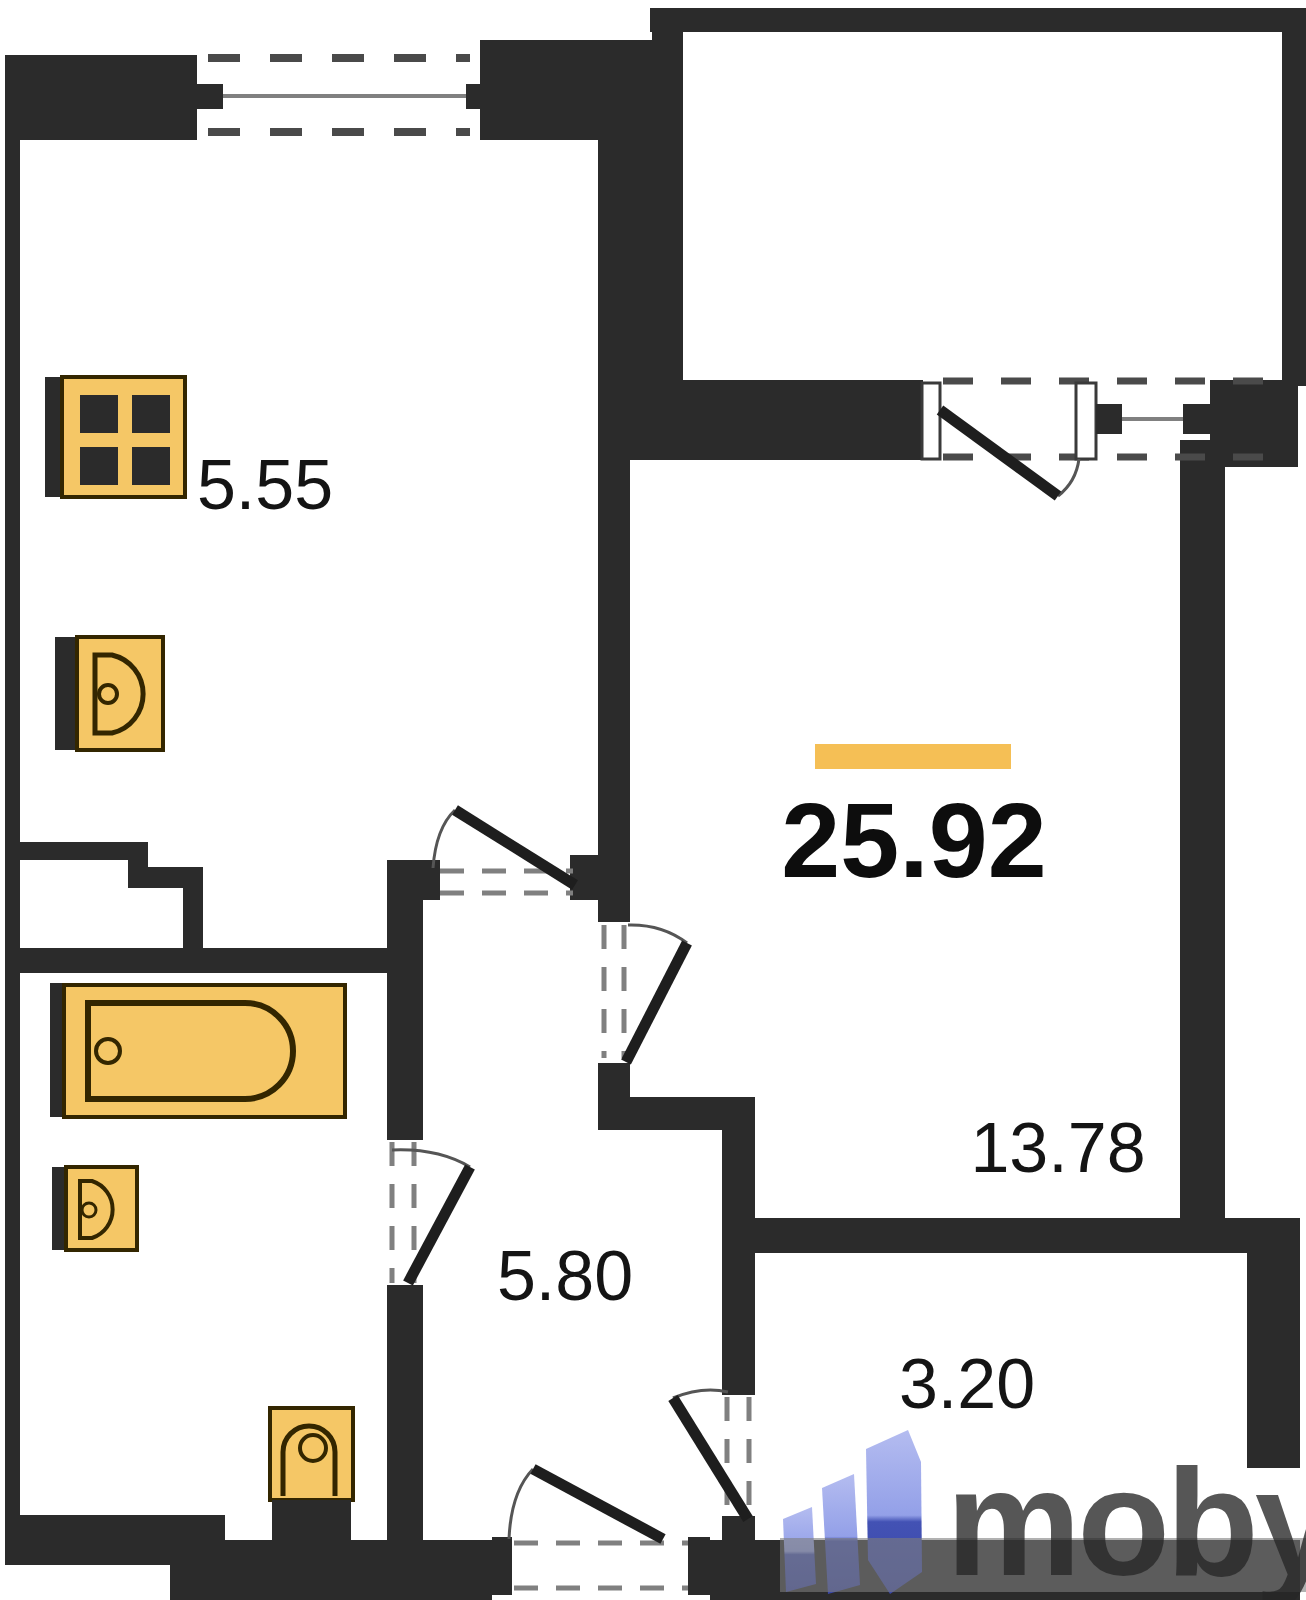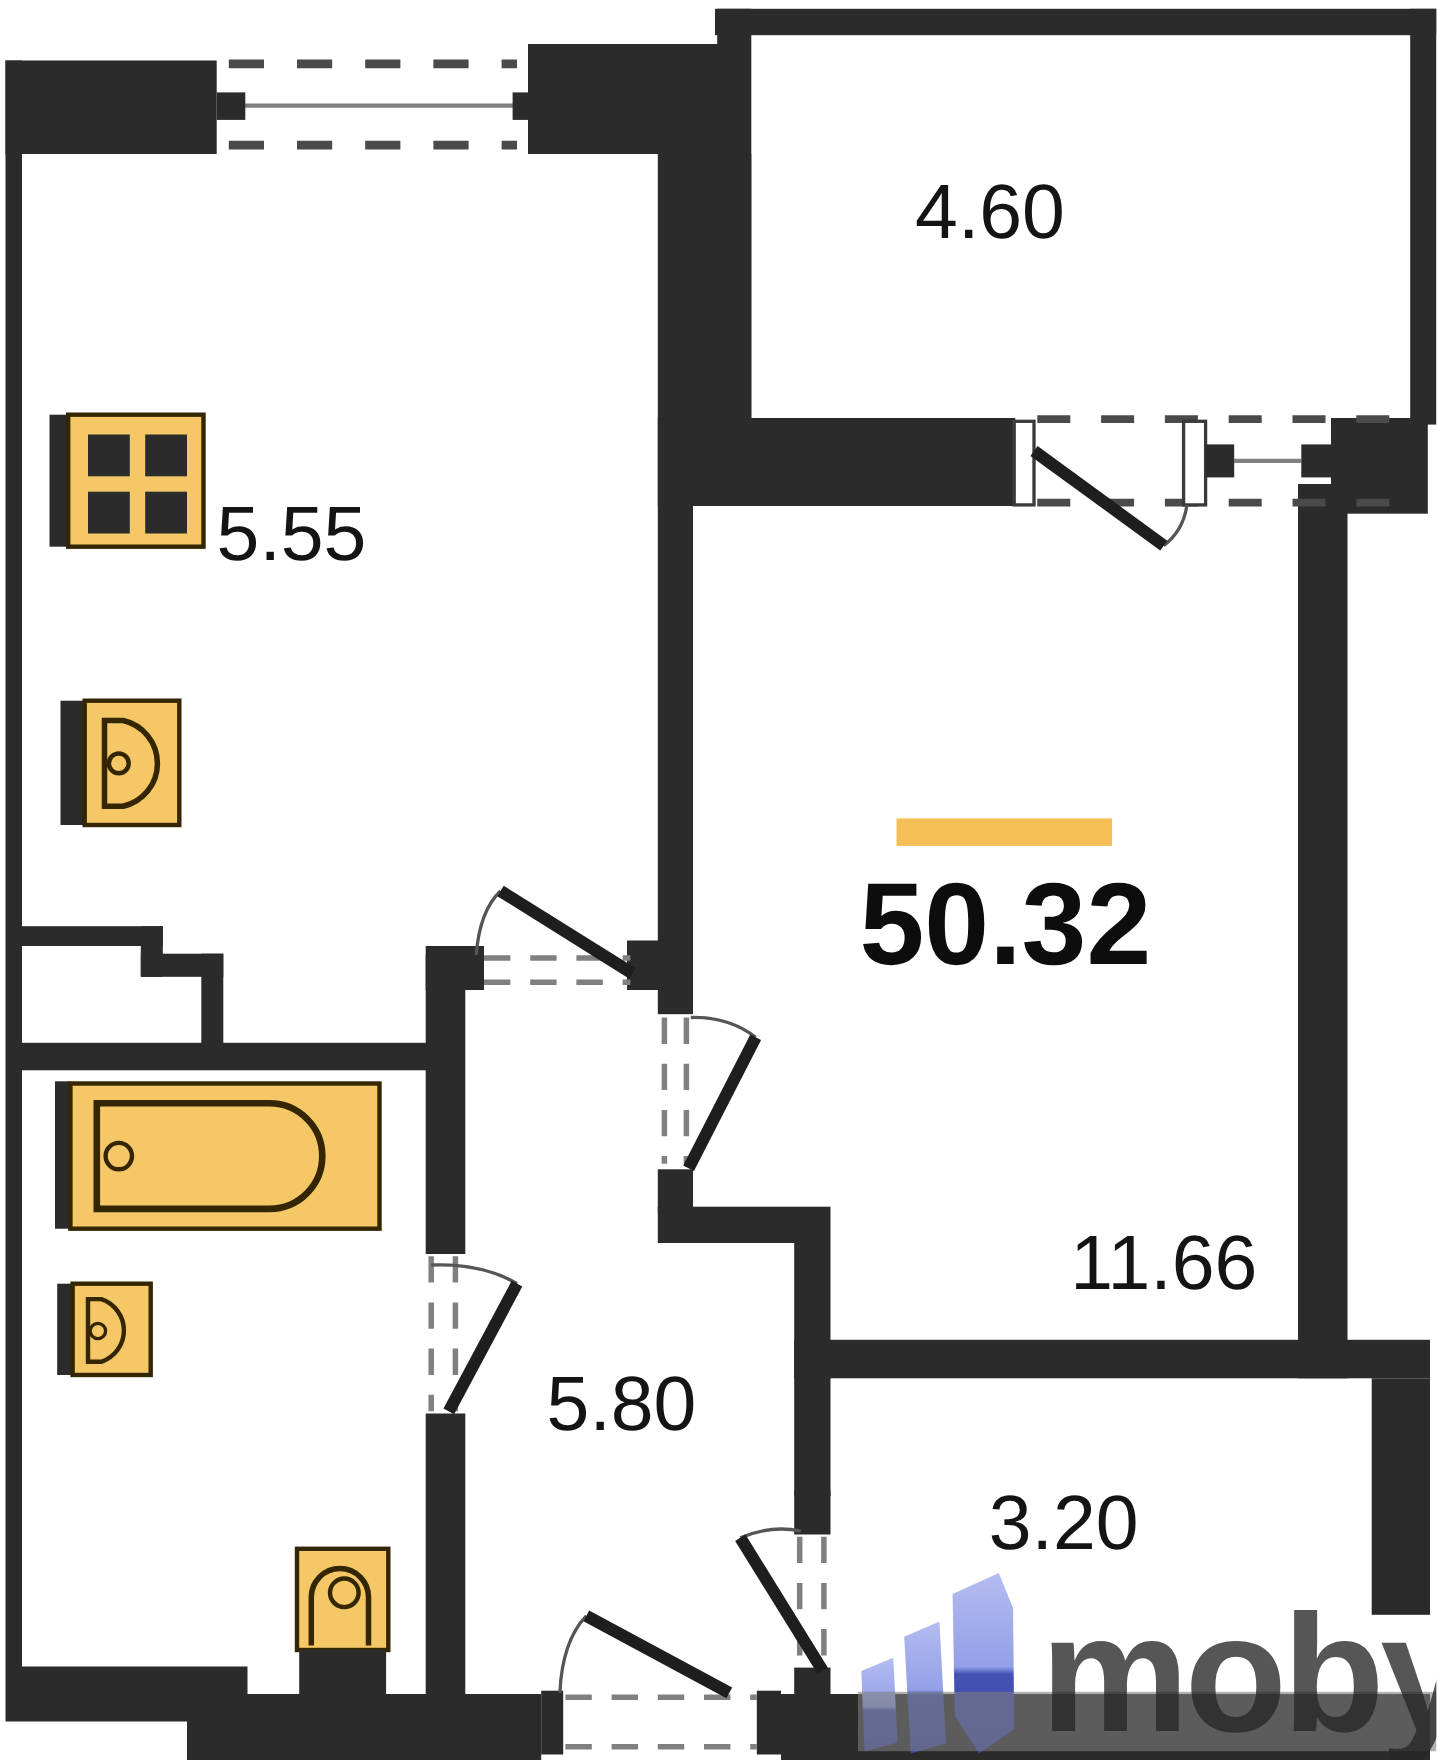--- a/index.html
+++ b/index.html
@@ -217,25 +217,24 @@
       <polygon points="866,1449 908,1430 921,1462 922,1572 890,1594 868,1560" fill="url(#logoGrad)"></polygon>
     </g>
   </svg>
 
   <div class="wm-band"></div>
 
   <div class="total-bar"></div>
 
   <div class="area-label" style="left:265px;top:485px">5.55</div>
 
-  <div class="area-label" style="left:900px;top:192px">4.60</div>
-
-  <div class="area-label total-label" style="left:914px;top:840px">50.32</div>
-
-  <div class="area-label" style="left:1058px;top:1148px">11.66</div>
+
+  <div class="area-label total-label" style="left:914px;top:840px">25.92</div>
+
+  <div class="area-label" style="left:1058px;top:1148px">13.78</div>
 
 
   <div class="area-label" style="left:565px;top:1276px">5.80</div>
 
   <div class="area-label" style="left:967px;top:1384px">3.20</div>
 
   <div class="wm-text">moby</div>
 
 </div>
 

